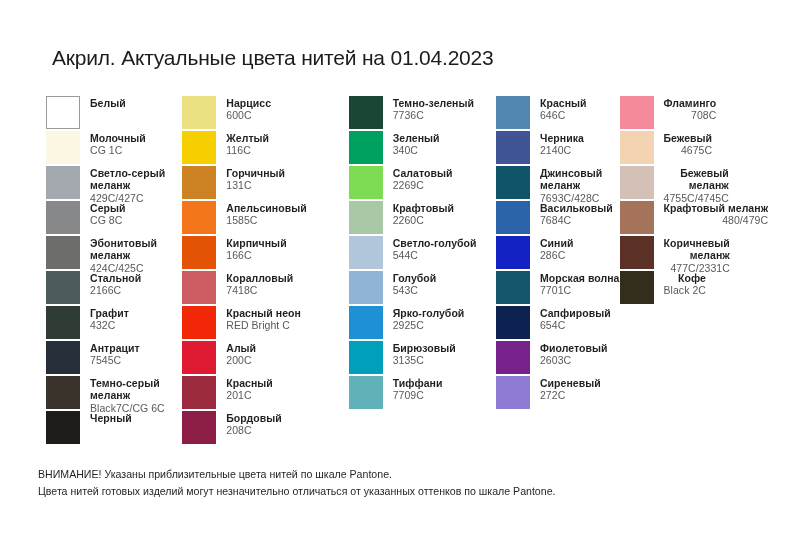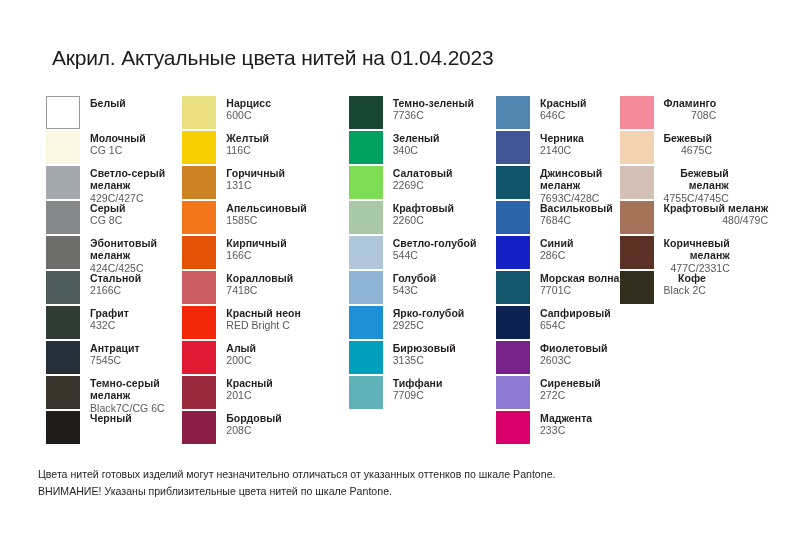--- a/index.html
+++ b/index.html
@@ -368,27 +368,20 @@
             <div class="code">2603C</div>
           </div>
         </div>
         <div class="row">
           <div class="swatch" style="background: rgb(143, 123, 212);"></div>
           <div class="labels">
             <div class="name">Сиреневый</div>
             <div class="code">272C</div>
           </div>
         </div>
-        <div class="row">
-          <div class="swatch" style="background: rgb(216, 0, 107);"></div>
-          <div class="labels">
-            <div class="name">Маджента</div>
-            <div class="code">233C</div>
-          </div>
-        </div>
       </div>
       <div class="column col-4">
         <div class="row">
           <div class="swatch" style="background: rgb(245, 138, 155);"></div>
           <div class="labels">
             <div class="name">Фламинго</div>
             <div class="code">708C</div>
           </div>
         </div>
         <div class="row">
@@ -423,17 +416,17 @@
           <div class="swatch" style="background: rgb(51, 45, 30);"></div>
           <div class="labels">
             <div class="name">Кофе</div>
             <div class="code">Black 2C</div>
           </div>
         </div>
       </div>
     </div>
 
   <div class="footer">
+    <div>ВНИМАНИЕ! Указаны приблизительные цвета нитей по шкале Pantone.</div>
     <div>Цвета нитей готовых изделий могут незначительно отличаться от указанных оттенков по шкале Pantone.</div>
-    <div>ВНИМАНИЕ! Указаны приблизительные цвета нитей по шкале Pantone.</div>
   </div>
 
 </div>
 
 </body></html>

